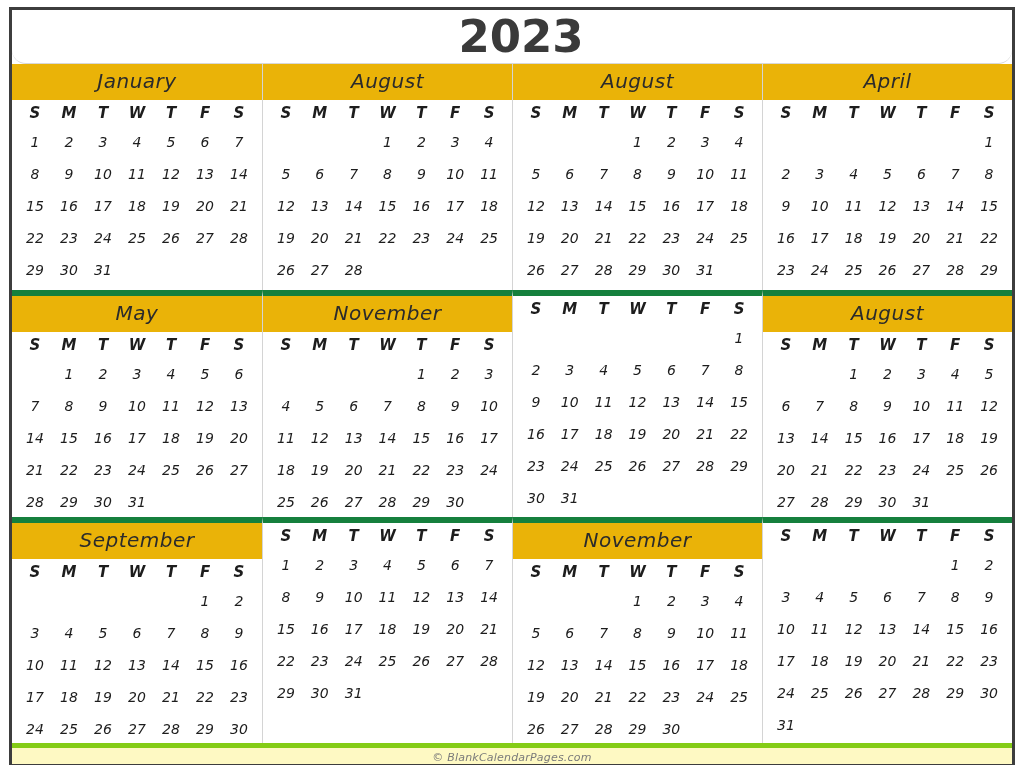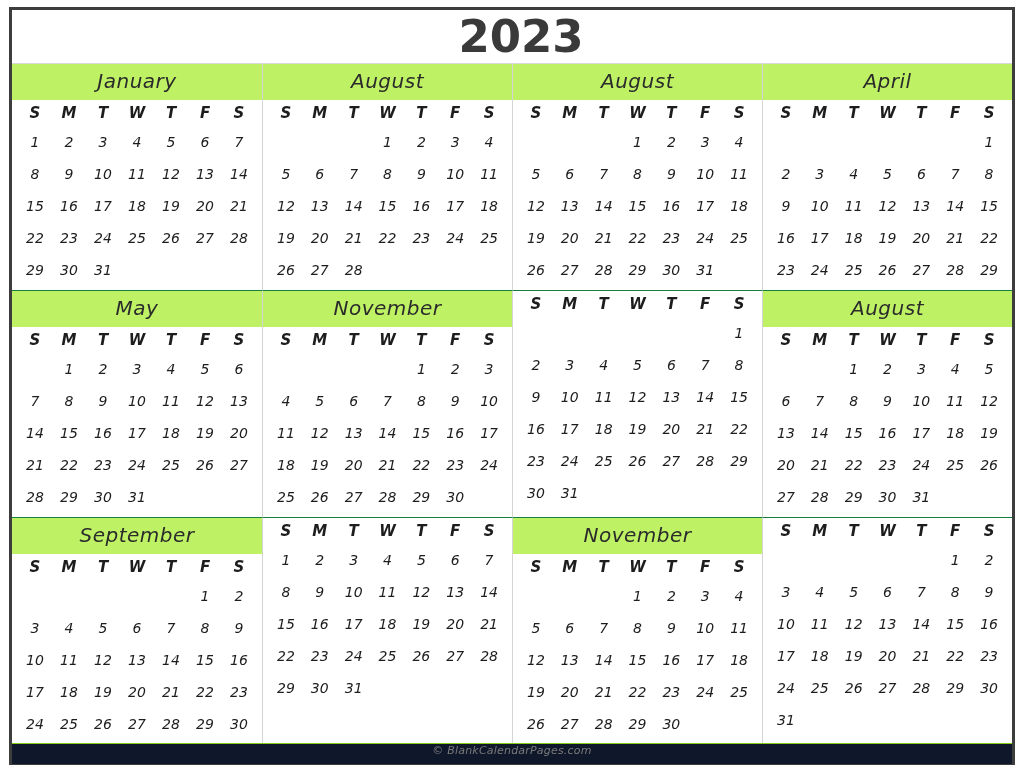--- a/index.html
+++ b/index.html
@@ -36,20 +36,21 @@
 
   
   .title-band {
     height: 54px;
     box-sizing: border-box;
     display: flex;
     align-items: center;
     justify-content: center;
     background: #ffffff;
     border-bottom: 1px solid #d8d8d8;
+    border-radius: 14px;
   }
   .year-title {
     font-family: "DejaVu Sans", sans-serif;
     font-size: 45px;
     font-weight: bold;
     color: #3a3a3a;
     letter-spacing: 0px;
     line-height: 1;
     margin-left: 18px;
   }
@@ -58,31 +59,31 @@
   .months-grid {
     display: grid;
     grid-template-columns: 1fr 1fr 1fr 1fr;
     grid-template-rows: 1fr 1fr 1fr;
     height: 679px;
   }
 
   .month {
     box-sizing: border-box;
     border-left: 1px solid #d4d4d4;
-    border-top: 1px solid #15803d;
+    border-top: 6px solid #15803d;
     display: flex;
     flex-direction: column;
     background: #ffffff;
     overflow: hidden;
   }
   .month:nth-child(4n+1) { border-left: none; }
   .month:nth-child(-n+4) { border-top: none; }
 
   .month-name {
-    background: #bef264;
+    background: #eab308;
     text-align: center;
     font-family: "DejaVu Sans", sans-serif;
     font-size: 20px;
     font-style: italic;
     color: #2b2b2b;
     padding: 5px 0 7px 0;
     letter-spacing: 0.5px;
     white-space: nowrap;
   }
 
@@ -113,25 +114,25 @@
     font-style: italic;
     color: #1d1d1d;
     line-height: 32px;
   }
   .day.empty { color: transparent; }
 
   
   .footer-band {
     height: 21px;
     box-sizing: border-box;
-    border-top: 1px solid #84cc16;
+    border-top: 5px solid #84cc16;
     display: flex;
-    align-items: flex-start;
+    align-items: flex-end;
     justify-content: center;
-    background: #0f172a;
+    background: #fef9c3;
   }
   .footer-text {
     font-family: "DejaVu Sans", sans-serif;
     font-size: 11px;
     font-style: italic;
     color: #7a7a7a;
     letter-spacing: 0.2px;
   }
 </style>
 </head>

